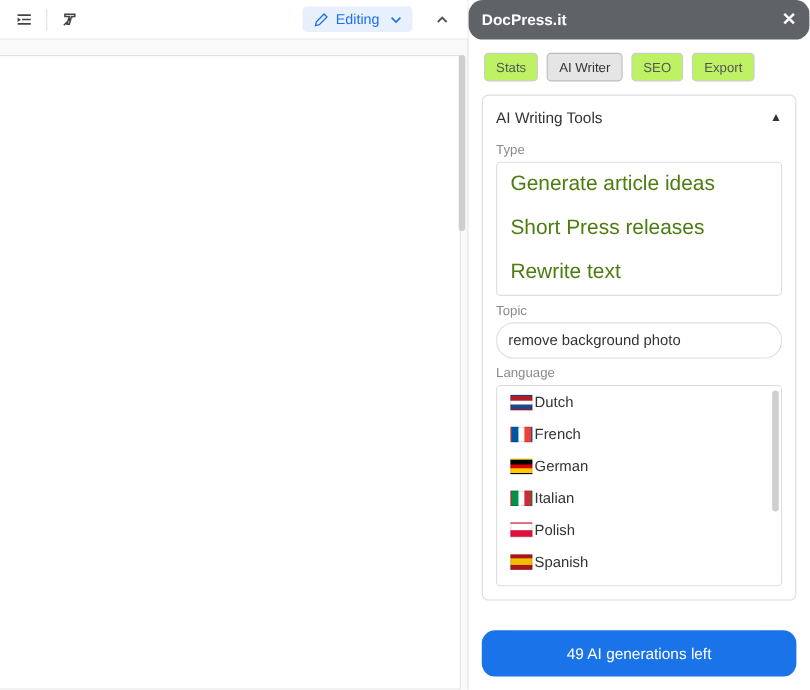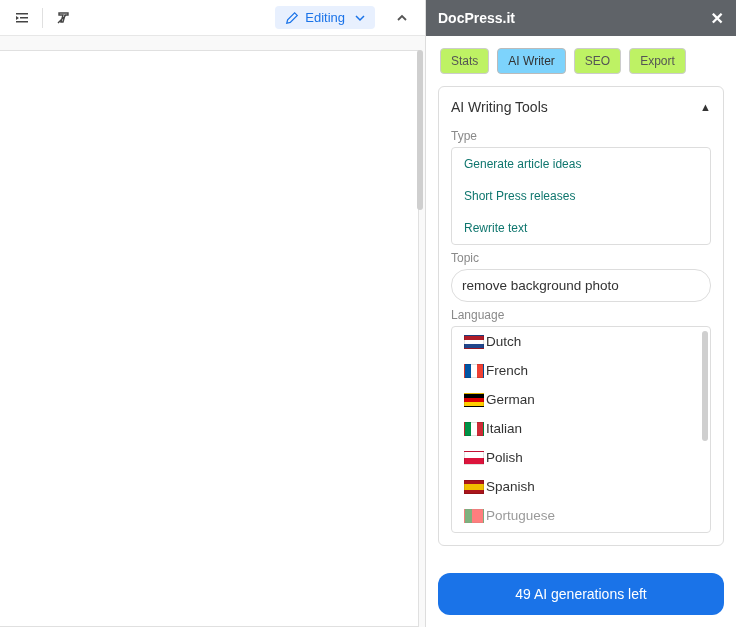--- a/index.html
+++ b/index.html
@@ -86,20 +86,21 @@
     position: relative;
   }
   .panel-header {
     background: #5f6368;
     color: #fff;
     height: 36px;
     display: flex; align-items: center;
     padding: 0 12px;
     font-size: 14px;
     font-weight: bold;
+    border-radius: 13px;
   }
   .panel-header .close {
     margin-left: auto;
     cursor: pointer;
     font-size: 16px;
   }
   .panel-tabs {
     display: flex;
     gap: 8px;
     padding: 12px 14px 8px;
@@ -107,21 +108,21 @@
   .tab {
     border: 1px solid #ccc;
     background: #bef264;
     color: #555;
     font-size: 12px;
     padding: 5px 10px;
     border-radius: 4px;
     cursor: pointer;
   }
   .tab.active {
-    background: #7dd3fc;
+    background: #e5e5e5;
     border-color: #bbb;
     color: #333;
   }
   .tools-box {
     margin: 4px 12px 0;
     border: 1px solid #ddd;
     border-radius: 6px;
     padding: 10px 12px 12px;
     flex: 1;
     overflow: hidden;
@@ -144,22 +145,22 @@
     font-size: 12px;
     color: #8a8a8a;
     margin: 6px 0 4px;
   }
   .type-list {
     border: 1px solid #ddd;
     border-radius: 4px;
   }
   .type-item {
     padding: 9px 12px;
-    font-size: 12px;
-    color: #0f766e;
+    font-size: 19px;
+    color: #4d7c0f;
     cursor: pointer;
   }
   .topic-input {
     width: 100%;
     border: 1px solid #ddd;
     border-radius: 16px;
     padding: 8px 10px;
     font-size: 13.5px;
     color: #333;
     font-family: inherit;

